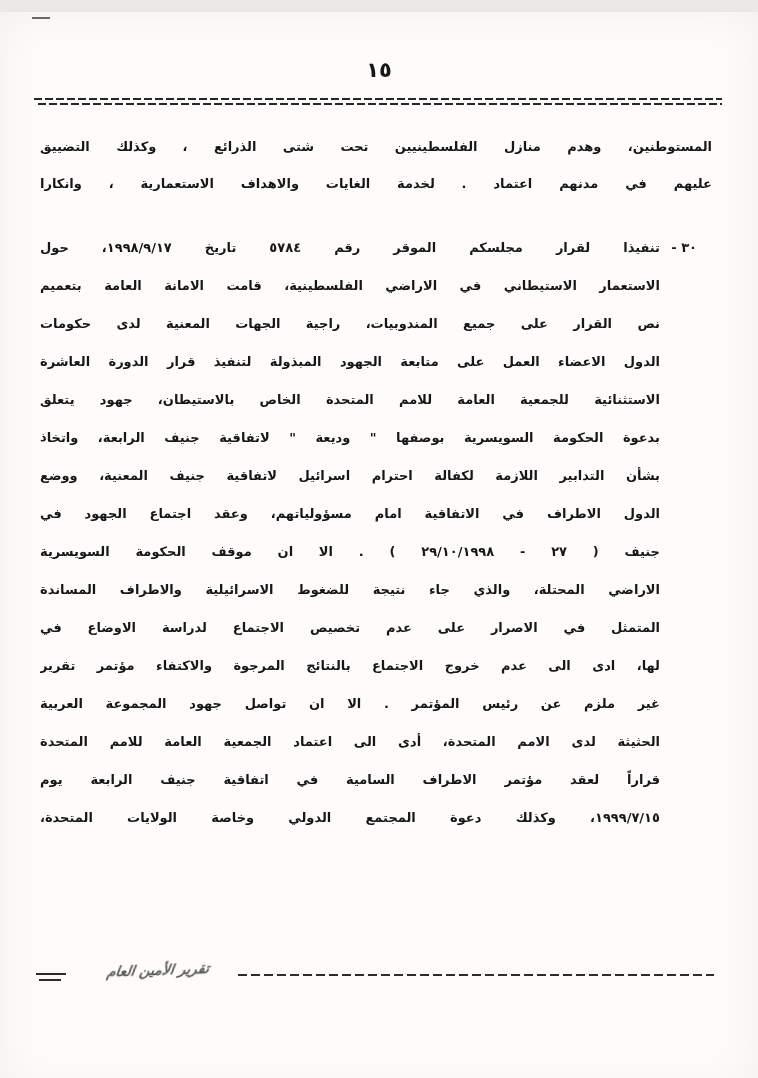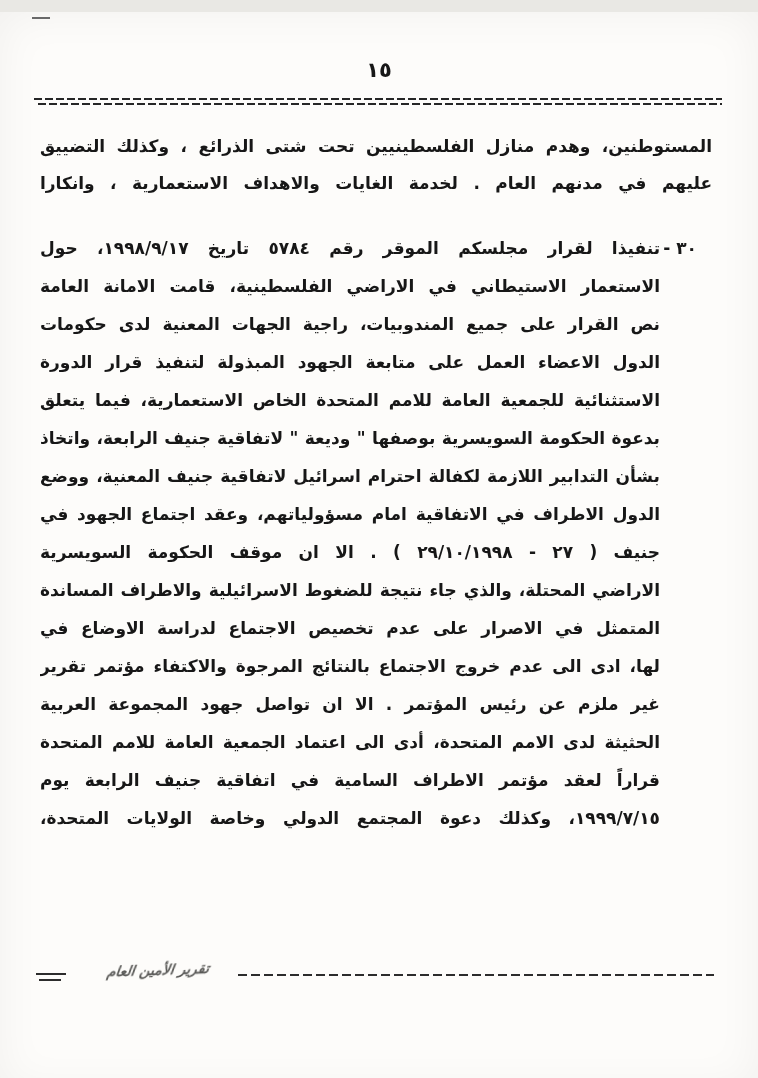--- a/index.html
+++ b/index.html
@@ -28,21 +28,21 @@
     background-image:
       repeating-linear-gradient(90deg,#262626 0 8px,transparent 8px 11px),
       repeating-linear-gradient(90deg,#262626 0 8px,transparent 8px 11px);
     background-size:100% 2px,100% 2px;
     background-position:0 0, 4px 5px;
     background-repeat:no-repeat,no-repeat;
   }
   .content {
     position:absolute; top:116px; right:46px; left:40px;
     direction:rtl;
-    font-size:17px; font-weight:bold;
+    font-size:13px; font-weight:bold;
   }
   .ln {
     height:38px; line-height:38px;
     text-align:justify; text-align-last:justify;
     overflow:hidden; white-space:normal;
   }
   .p1 .ln { height:37px; line-height:37px; }
   .ln.short { text-align-last:right; }
   .item {
     position:relative; margin-top:27px; padding-right:52px;
@@ -81,30 +81,30 @@
   <div class="corner-mark"></div>
 
   <div class="pageno">١٥</div>
 
   <div class="top-rule"></div>
 
   <main class="content">
 
     <div class="para p1">
       <div class="ln">المستوطنين، وهدم منازل الفلسطينيين تحت شتى الذرائع ، وكذلك التضييق</div>
-      <div class="ln">عليهم في مدنهم العام . لخدمة الغايات والاهداف الاستعمارية ، وانكارا</div>
+      <div class="ln">عليهم في مدنهم اعتماد . لخدمة الغايات والاهداف الاستعمارية ، وانكارا</div>
     </div>
 
     <div class="item">
       <span class="marker">٣٠ -</span>
       <div class="ln">تنفيذا لقرار مجلسكم الموقر رقم ٥٧٨٤ تاريخ ١٩٩٨/٩/١٧، حول</div>
       <div class="ln">الاستعمار الاستيطاني في الاراضي الفلسطينية، قامت الامانة العامة بتعميم</div>
       <div class="ln">نص القرار على جميع المندوبيات، راجية الجهات المعنية لدى حكومات</div>
       <div class="ln">الدول الاعضاء العمل على متابعة الجهود المبذولة لتنفيذ قرار الدورة العاشرة</div>
-      <div class="ln">الاستثنائية للجمعية العامة للامم المتحدة الخاص الاستعمارية، فيما يتعلق</div>
+      <div class="ln">الاستثنائية للجمعية العامة للامم المتحدة الخاص بالاستيطان، جهود يتعلق</div>
       <div class="ln">بدعوة الحكومة السويسرية بوصفها " وديعة " لاتفاقية جنيف الرابعة، واتخاذ</div>
       <div class="ln">بشأن التدابير اللازمة لكفالة احترام اسرائيل لاتفاقية جنيف المعنية، ووضع</div>
       <div class="ln">الدول الاطراف في الاتفاقية امام مسؤولياتهم، وعقد اجتماع الجهود في</div>
       <div class="ln">جنيف ( ٢٧ - ٢٩/١٠/١٩٩٨ ) . الا ان موقف الحكومة السويسرية</div>
       <div class="ln">الاراضي المحتلة، والذي جاء نتيجة للضغوط الاسرائيلية والاطراف المساندة</div>
       <div class="ln">المتمثل في الاصرار على عدم تخصيص الاجتماع لدراسة الاوضاع في</div>
       <div class="ln">لها، ادى الى عدم خروج الاجتماع بالنتائج المرجوة والاكتفاء مؤتمر تقرير</div>
       <div class="ln">غير ملزم عن رئيس المؤتمر . الا ان تواصل جهود المجموعة العربية</div>
       <div class="ln">الحثيثة لدى الامم المتحدة، أدى الى اعتماد الجمعية العامة للامم المتحدة</div>
       <div class="ln">قراراً لعقد مؤتمر الاطراف السامية في اتفاقية جنيف الرابعة يوم</div>

